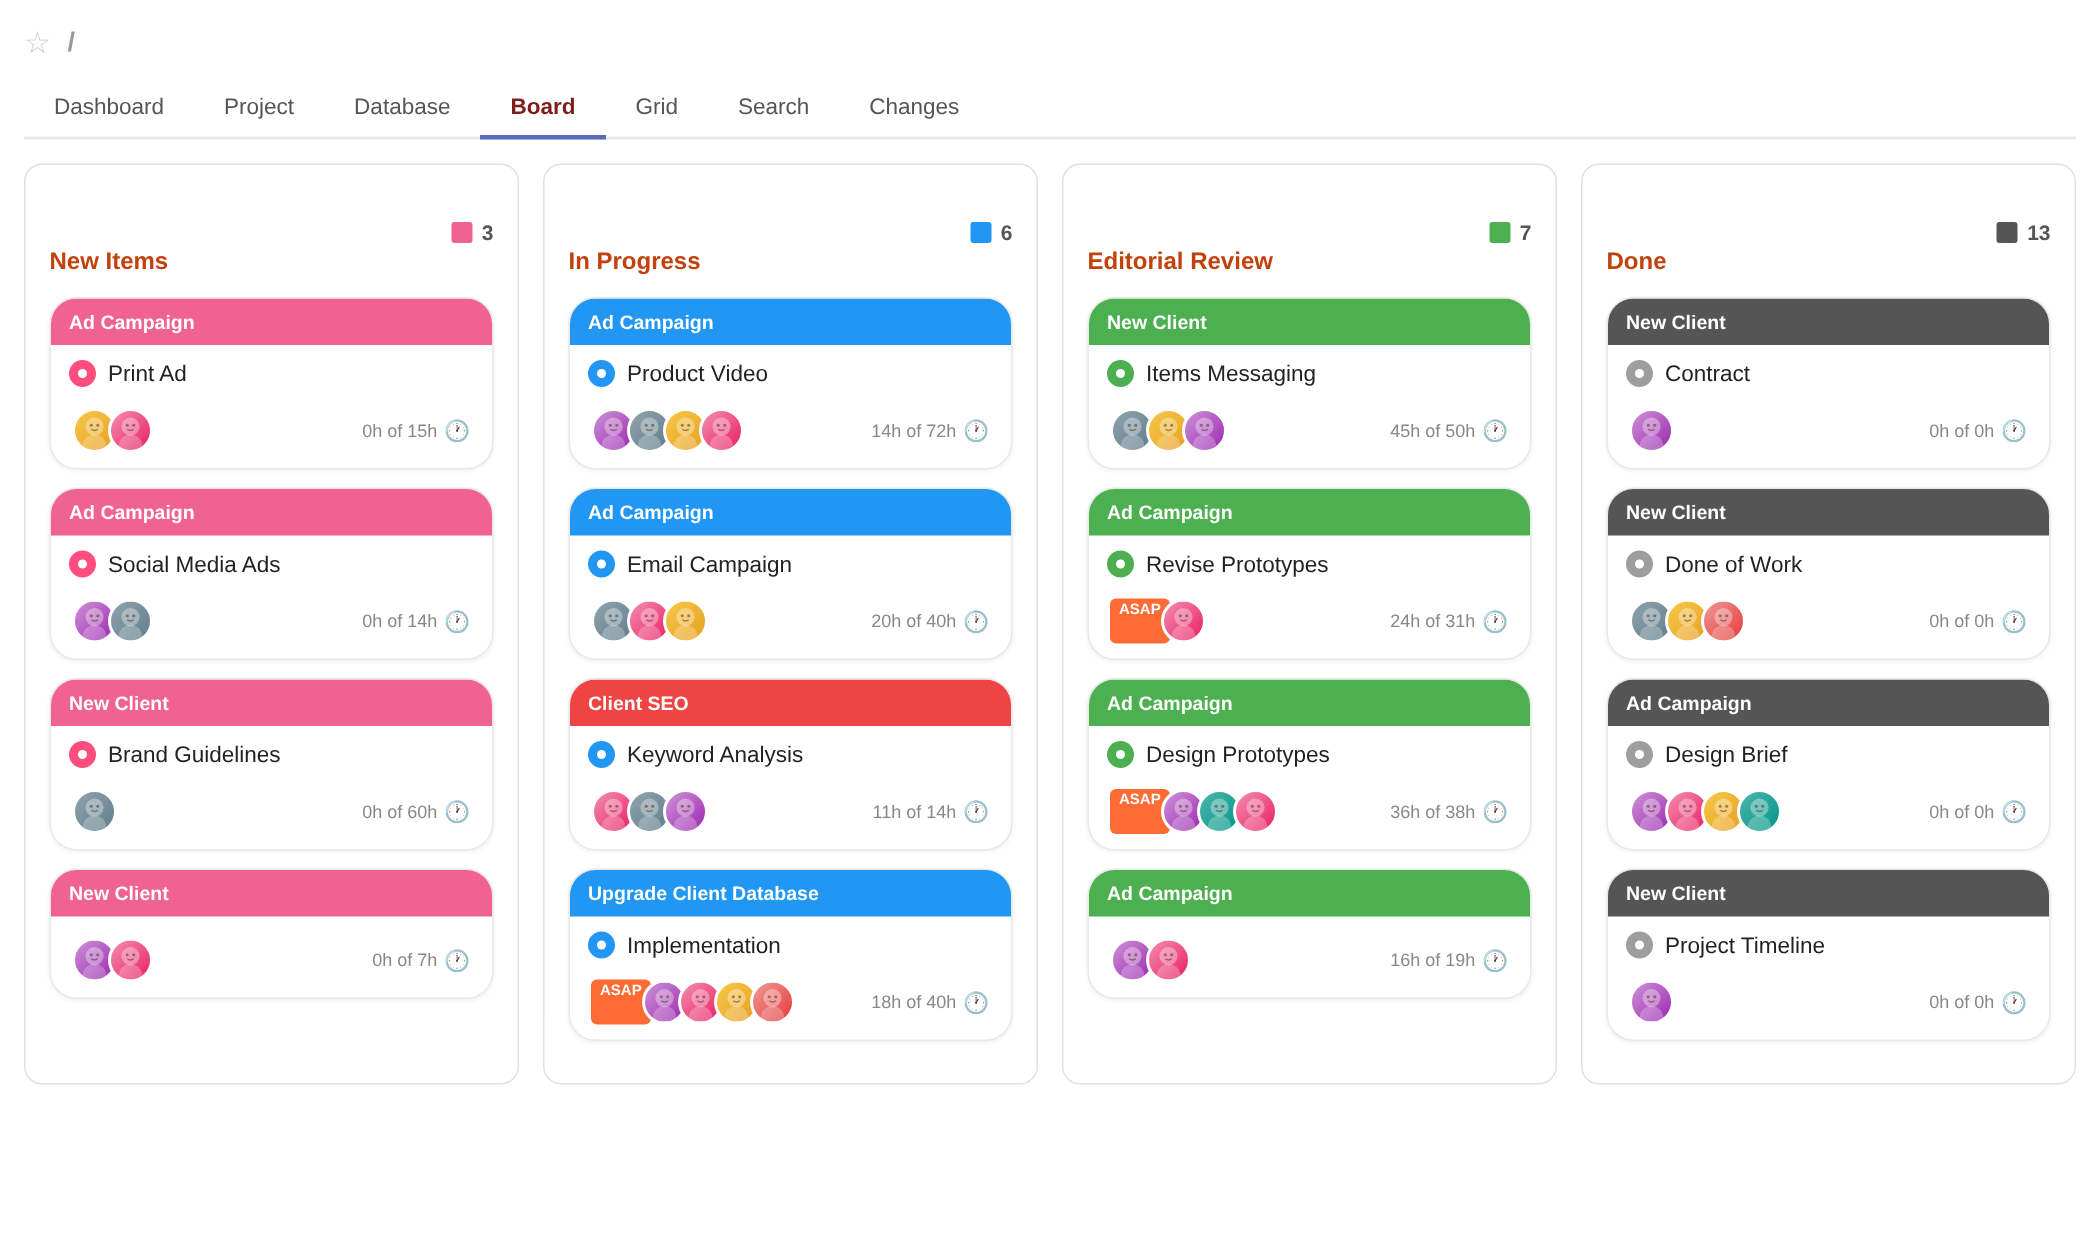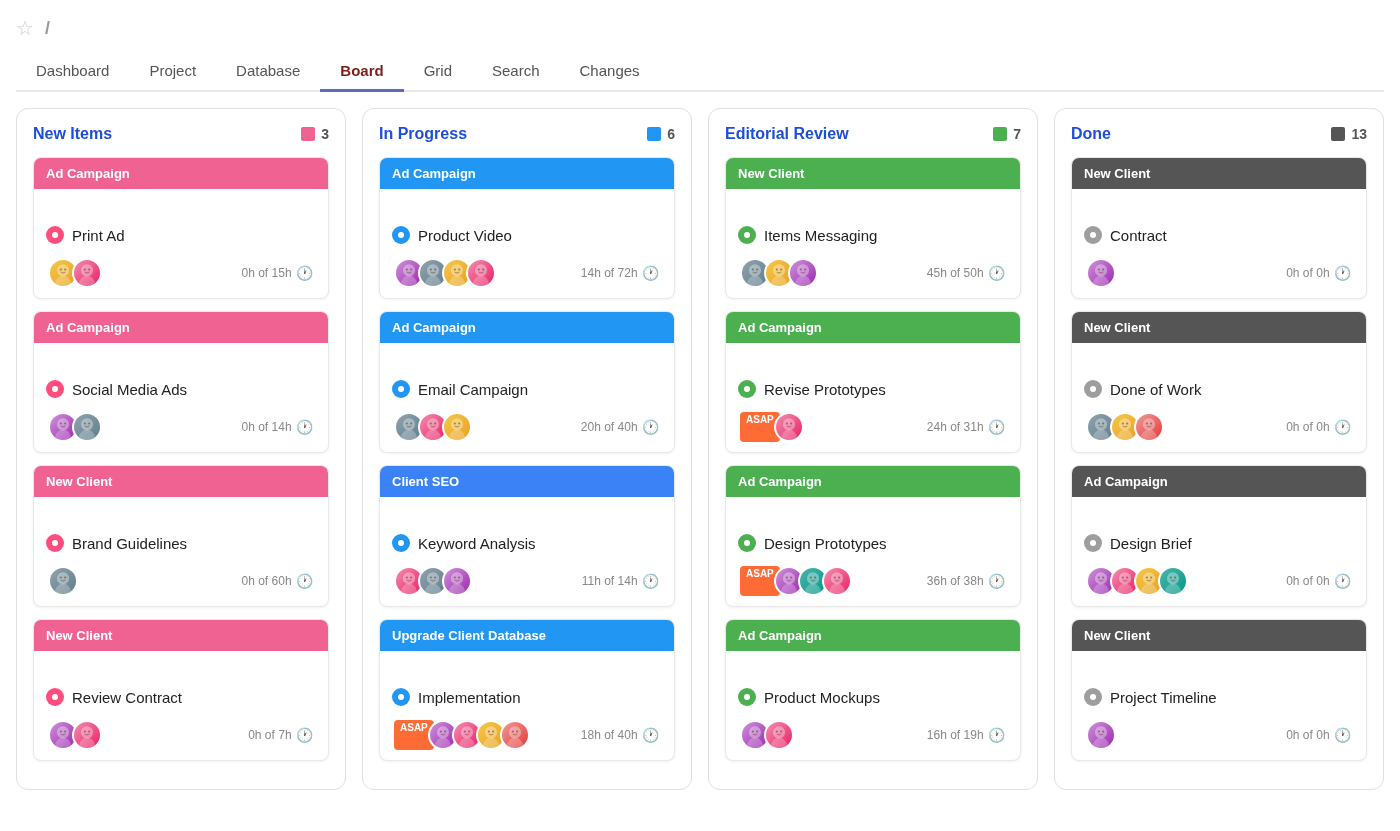--- a/index.html
+++ b/index.html
@@ -13,29 +13,29 @@
 
     
     .nav { display: flex; gap: 0; margin-bottom: 16px; border-bottom: 2px solid #e8e8e8; }
     .nav-item { padding: 10px 20px; font-size: 15px; color: #555; cursor: pointer; font-weight: 500; border-bottom: 3px solid transparent; margin-bottom: -2px; }
     .nav-item.active { color: #7f1d1d; border-bottom: 3px solid #5c6bc0; font-weight: 700; }
 
     
     .board { display: flex; gap: 16px; }
     .column { background: #fff; border: 1px solid #e0e0e0; border-radius: 12px; flex: 1; padding: 16px; min-width: 320px; }
     .col-header { display: flex; align-items: center; justify-content: space-between; margin-bottom: 14px; }
-    .col-title { font-size: 16px; font-weight: 700; color: #1d4ed8; }
+    .col-title { font-size: 16px; font-weight: 700; color: #c2410c; margin-top: 40px; }
     .col-badge { display: flex; align-items: center; gap: 6px; }
     .col-dot { width: 14px; height: 14px; border-radius: 2px; display: inline-block; }
     .col-count { font-size: 14px; font-weight: 600; color: #555; }
 
     
-    .card { background: #fff; border: 1px solid #e8e8e8; border-radius: 8px; margin-bottom: 12px; overflow: hidden; box-shadow: 0 1px 3px rgba(0,0,0,0.06); }
+    .card { background: #fff; border: 1px solid #e8e8e8; border-radius: 18px; margin-bottom: 12px; overflow: hidden; box-shadow: 0 1px 3px rgba(0,0,0,0.06); }
     .card-group-label { padding: 8px 12px; font-size: 13px; font-weight: 700; color: #fff; }
-    .card-body { padding: 10px 12px 6px; margin-top: 27px; }
+    .card-body { padding: 10px 12px 6px; }
     .card-task { display: flex; align-items: center; gap: 8px; font-size: 15px; color: #222; font-weight: 500; margin-bottom: 10px; }
     .task-icon { width: 18px; height: 18px; border-radius: 50%; display: flex; align-items: center; justify-content: center; flex-shrink: 0; }
     .task-icon.pink { background: #ff4d7d; }
     .task-icon.blue { background: #2196f3; }
     .task-icon.green { background: #4caf50; }
     .task-icon.gray { background: #9e9e9e; }
     .task-icon::after { content: ''; width: 6px; height: 6px; background: #fff; border-radius: 50%; }
     .card-footer { display: flex; align-items: center; justify-content: space-between; padding: 4px 2px 4px; }
     .avatars { display: flex; gap: -4px; }
     .avatar { width: 30px; height: 30px; border-radius: 50%; border: 2px solid #fff; margin-left: -6px; display: inline-block; flex-shrink: 0; }
@@ -178,24 +178,20 @@
             <div class="time-info">
               <span>0h of 60h</span>
               <span class="clock-icon">🕐</span>
             </div>
           </div>
         </div>
       </div>
       <div class="card">
         <div class="card-group-label" style="background: rgb(240, 98, 146);">New Client</div>
         <div class="card-body">
-          <div class="card-task">
-            <span class="task-icon pink"></span>
-            <span>Review Contract</span>
-          </div>
           <div class="card-footer">
             <div class="avatars" style="display: flex;">
               <div class="avatar av6" style="background: linear-gradient(135deg, rgb(206, 147, 216), rgb(156, 39, 176)); border-radius: 50%; width: 30px; height: 30px; border: 2px solid rgb(255, 255, 255); display: inline-flex; align-items: center; justify-content: center; overflow: hidden;">
                 <svg viewBox="0 0 30 30" width="30" height="30">
     <circle cx="15" cy="12" r="7" fill="rgba(255,255,255,0.35)"></circle>
     <circle cx="15" cy="27" r="9" fill="rgba(255,255,255,0.25)"></circle>
     <circle cx="12.5" cy="11" r="1.2" fill="rgba(80,40,20,0.5)"></circle>
     <circle cx="17.5" cy="11" r="1.2" fill="rgba(80,40,20,0.5)"></circle>
     <path d="M12.5 14 Q15 16 17.5 14" stroke="rgba(80,40,20,0.5)" stroke-width="1" fill="none"></path>
   </svg>
@@ -317,21 +313,21 @@
               </div>
             </div>
             <div class="time-info">
               <span>20h of 40h</span>
               <span class="clock-icon">🕐</span>
             </div>
           </div>
         </div>
       </div>
       <div class="card">
-        <div class="card-group-label" style="background: #3b82f6;">Client SEO</div>
+        <div class="card-group-label" style="background: #ef4444;">Client SEO</div>
         <div class="card-body">
           <div class="card-task">
             <span class="task-icon blue"></span>
             <span>Keyword Analysis</span>
           </div>
           <div class="card-footer">
             <div class="avatars" style="display: flex;">
               <div class="avatar av3" style="background: linear-gradient(135deg, rgb(244, 143, 177), rgb(233, 30, 99)); border-radius: 50%; width: 30px; height: 30px; border: 2px solid rgb(255, 255, 255); display: inline-flex; align-items: center; justify-content: center; overflow: hidden;">
                 <svg viewBox="0 0 30 30" width="30" height="30">
     <circle cx="15" cy="12" r="7" fill="rgba(255,255,255,0.35)"></circle>
@@ -542,24 +538,20 @@
             <div class="time-info">
               <span>36h of 38h</span>
               <span class="clock-icon">🕐</span>
             </div>
           </div>
         </div>
       </div>
       <div class="card">
         <div class="card-group-label" style="background: rgb(76, 175, 80);">Ad Campaign</div>
         <div class="card-body">
-          <div class="card-task">
-            <span class="task-icon green"></span>
-            <span>Product Mockups</span>
-          </div>
           <div class="card-footer">
             <div class="avatars" style="display: flex;">
               <div class="avatar av6" style="background: linear-gradient(135deg, rgb(206, 147, 216), rgb(156, 39, 176)); border-radius: 50%; width: 30px; height: 30px; border: 2px solid rgb(255, 255, 255); display: inline-flex; align-items: center; justify-content: center; overflow: hidden;">
                 <svg viewBox="0 0 30 30" width="30" height="30">
     <circle cx="15" cy="12" r="7" fill="rgba(255,255,255,0.35)"></circle>
     <circle cx="15" cy="27" r="9" fill="rgba(255,255,255,0.25)"></circle>
     <circle cx="12.5" cy="11" r="1.2" fill="rgba(80,40,20,0.5)"></circle>
     <circle cx="17.5" cy="11" r="1.2" fill="rgba(80,40,20,0.5)"></circle>
     <path d="M12.5 14 Q15 16 17.5 14" stroke="rgba(80,40,20,0.5)" stroke-width="1" fill="none"></path>
   </svg>

